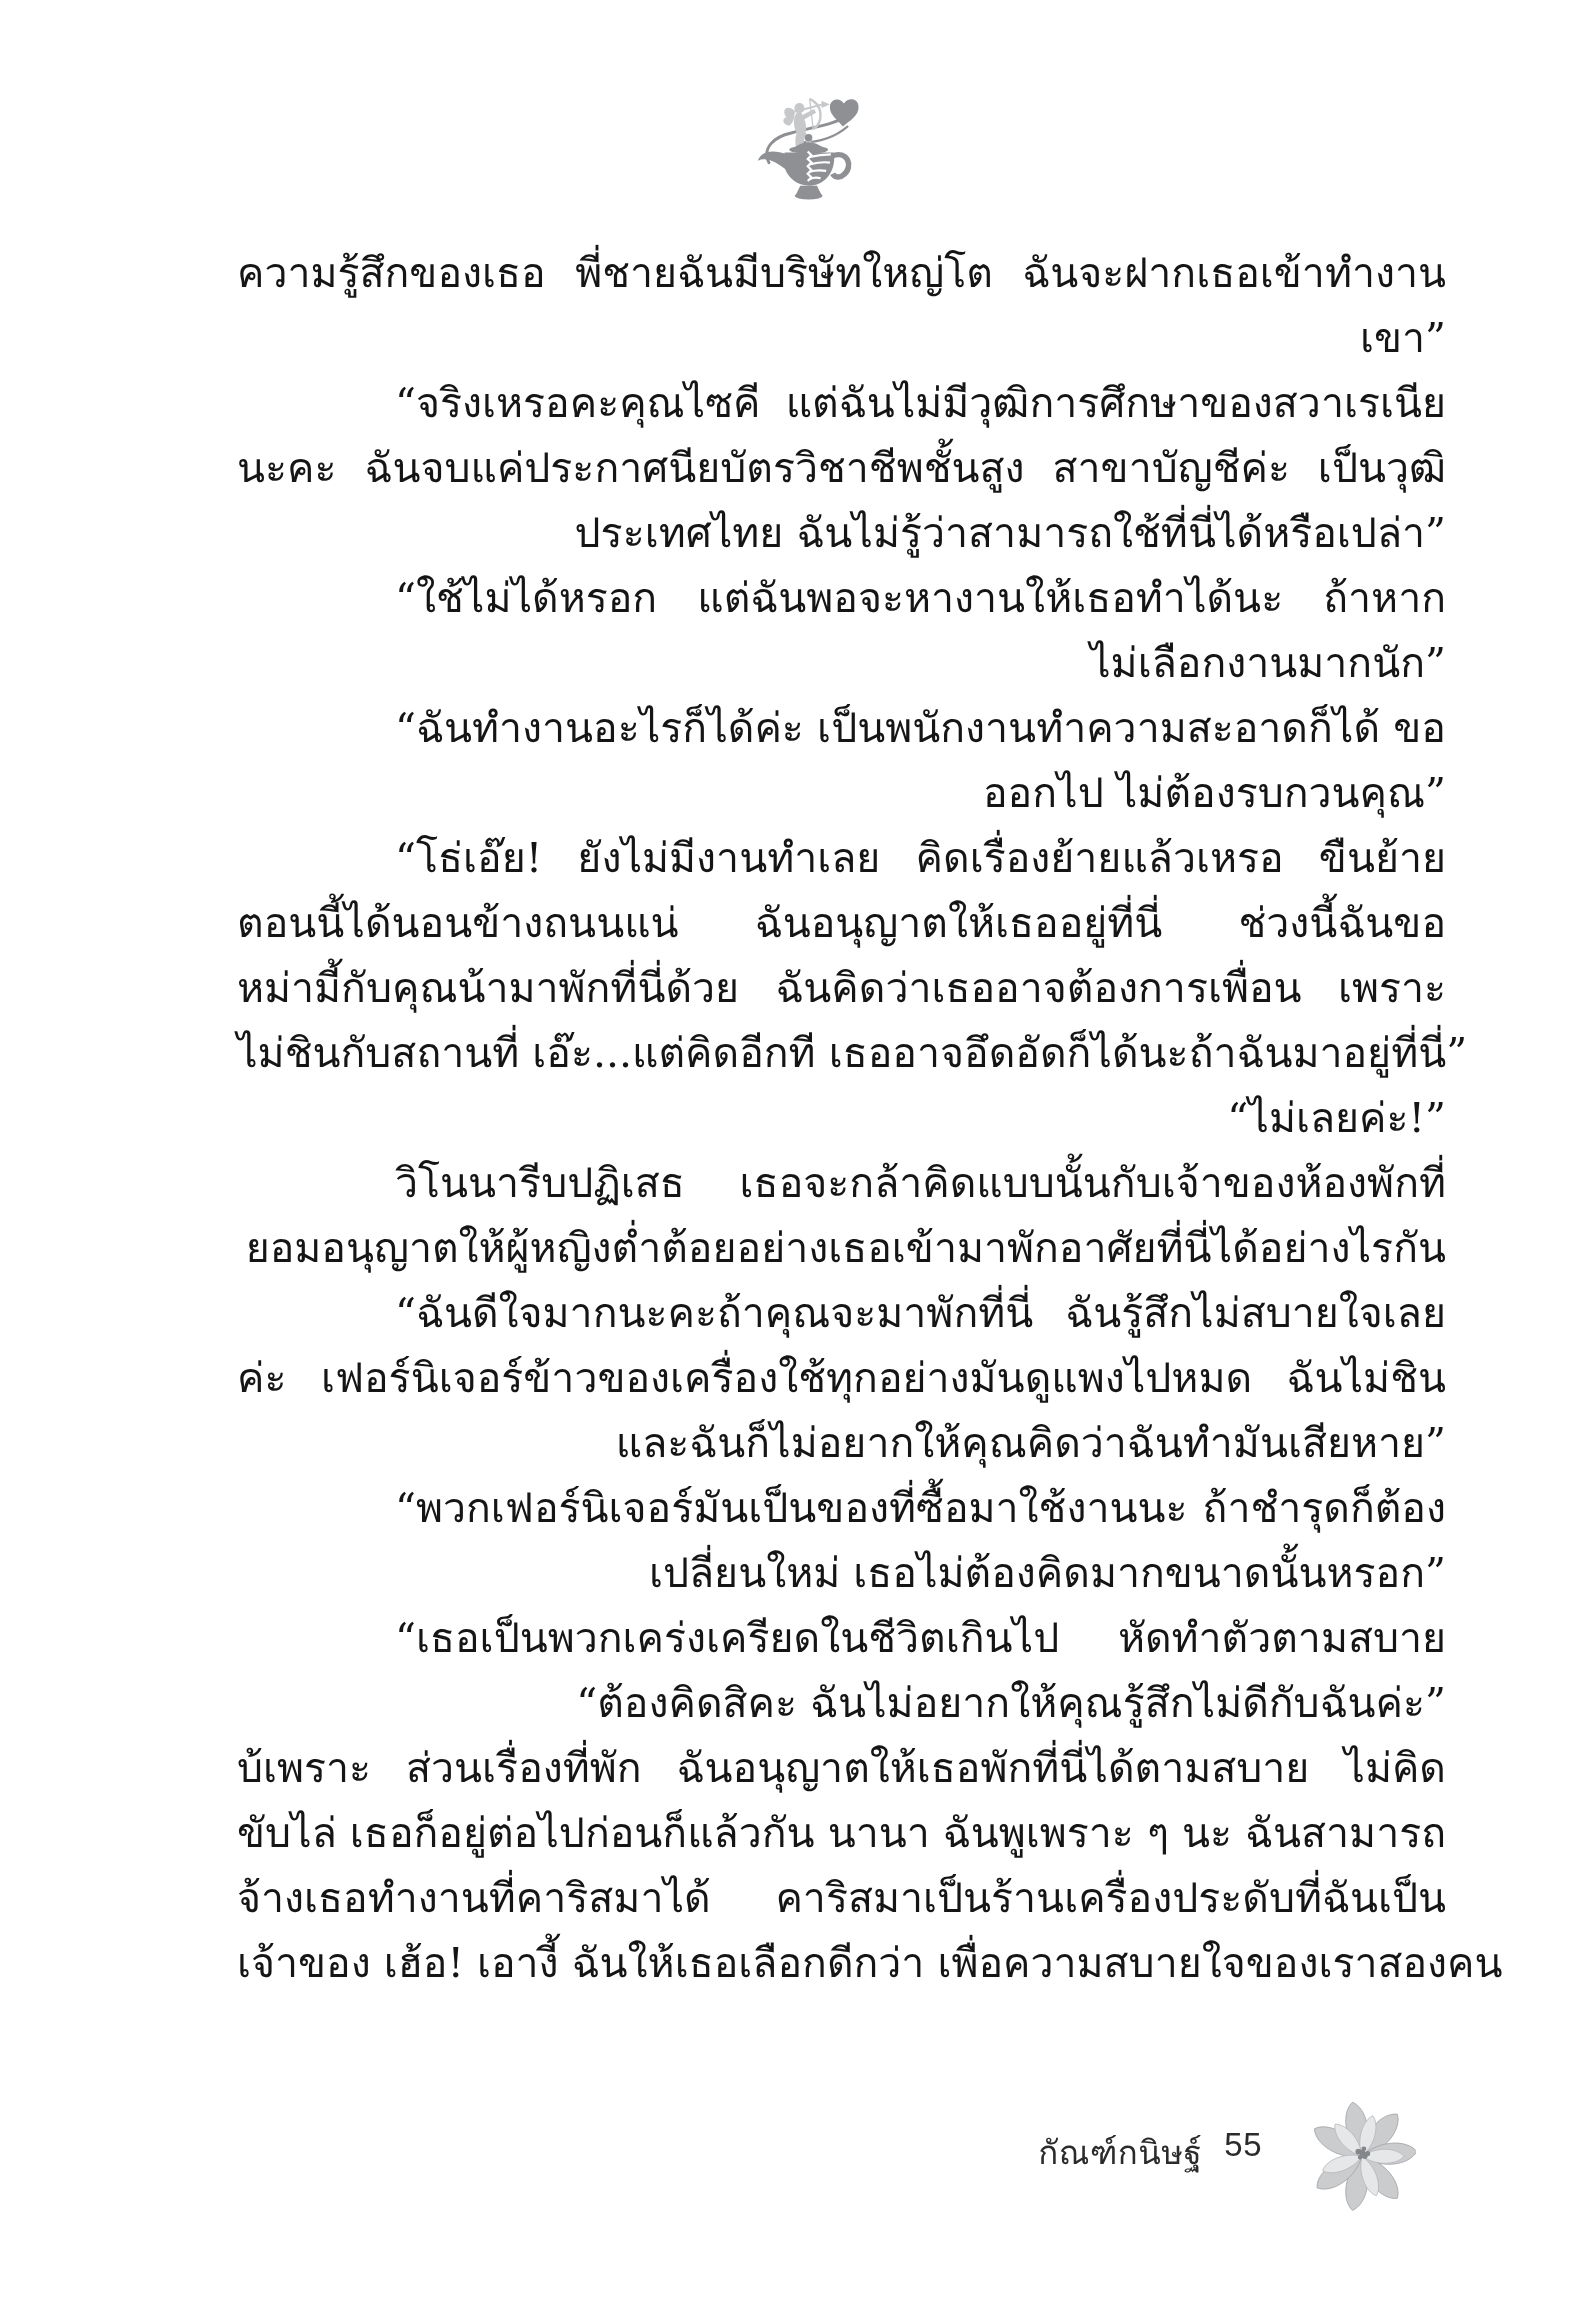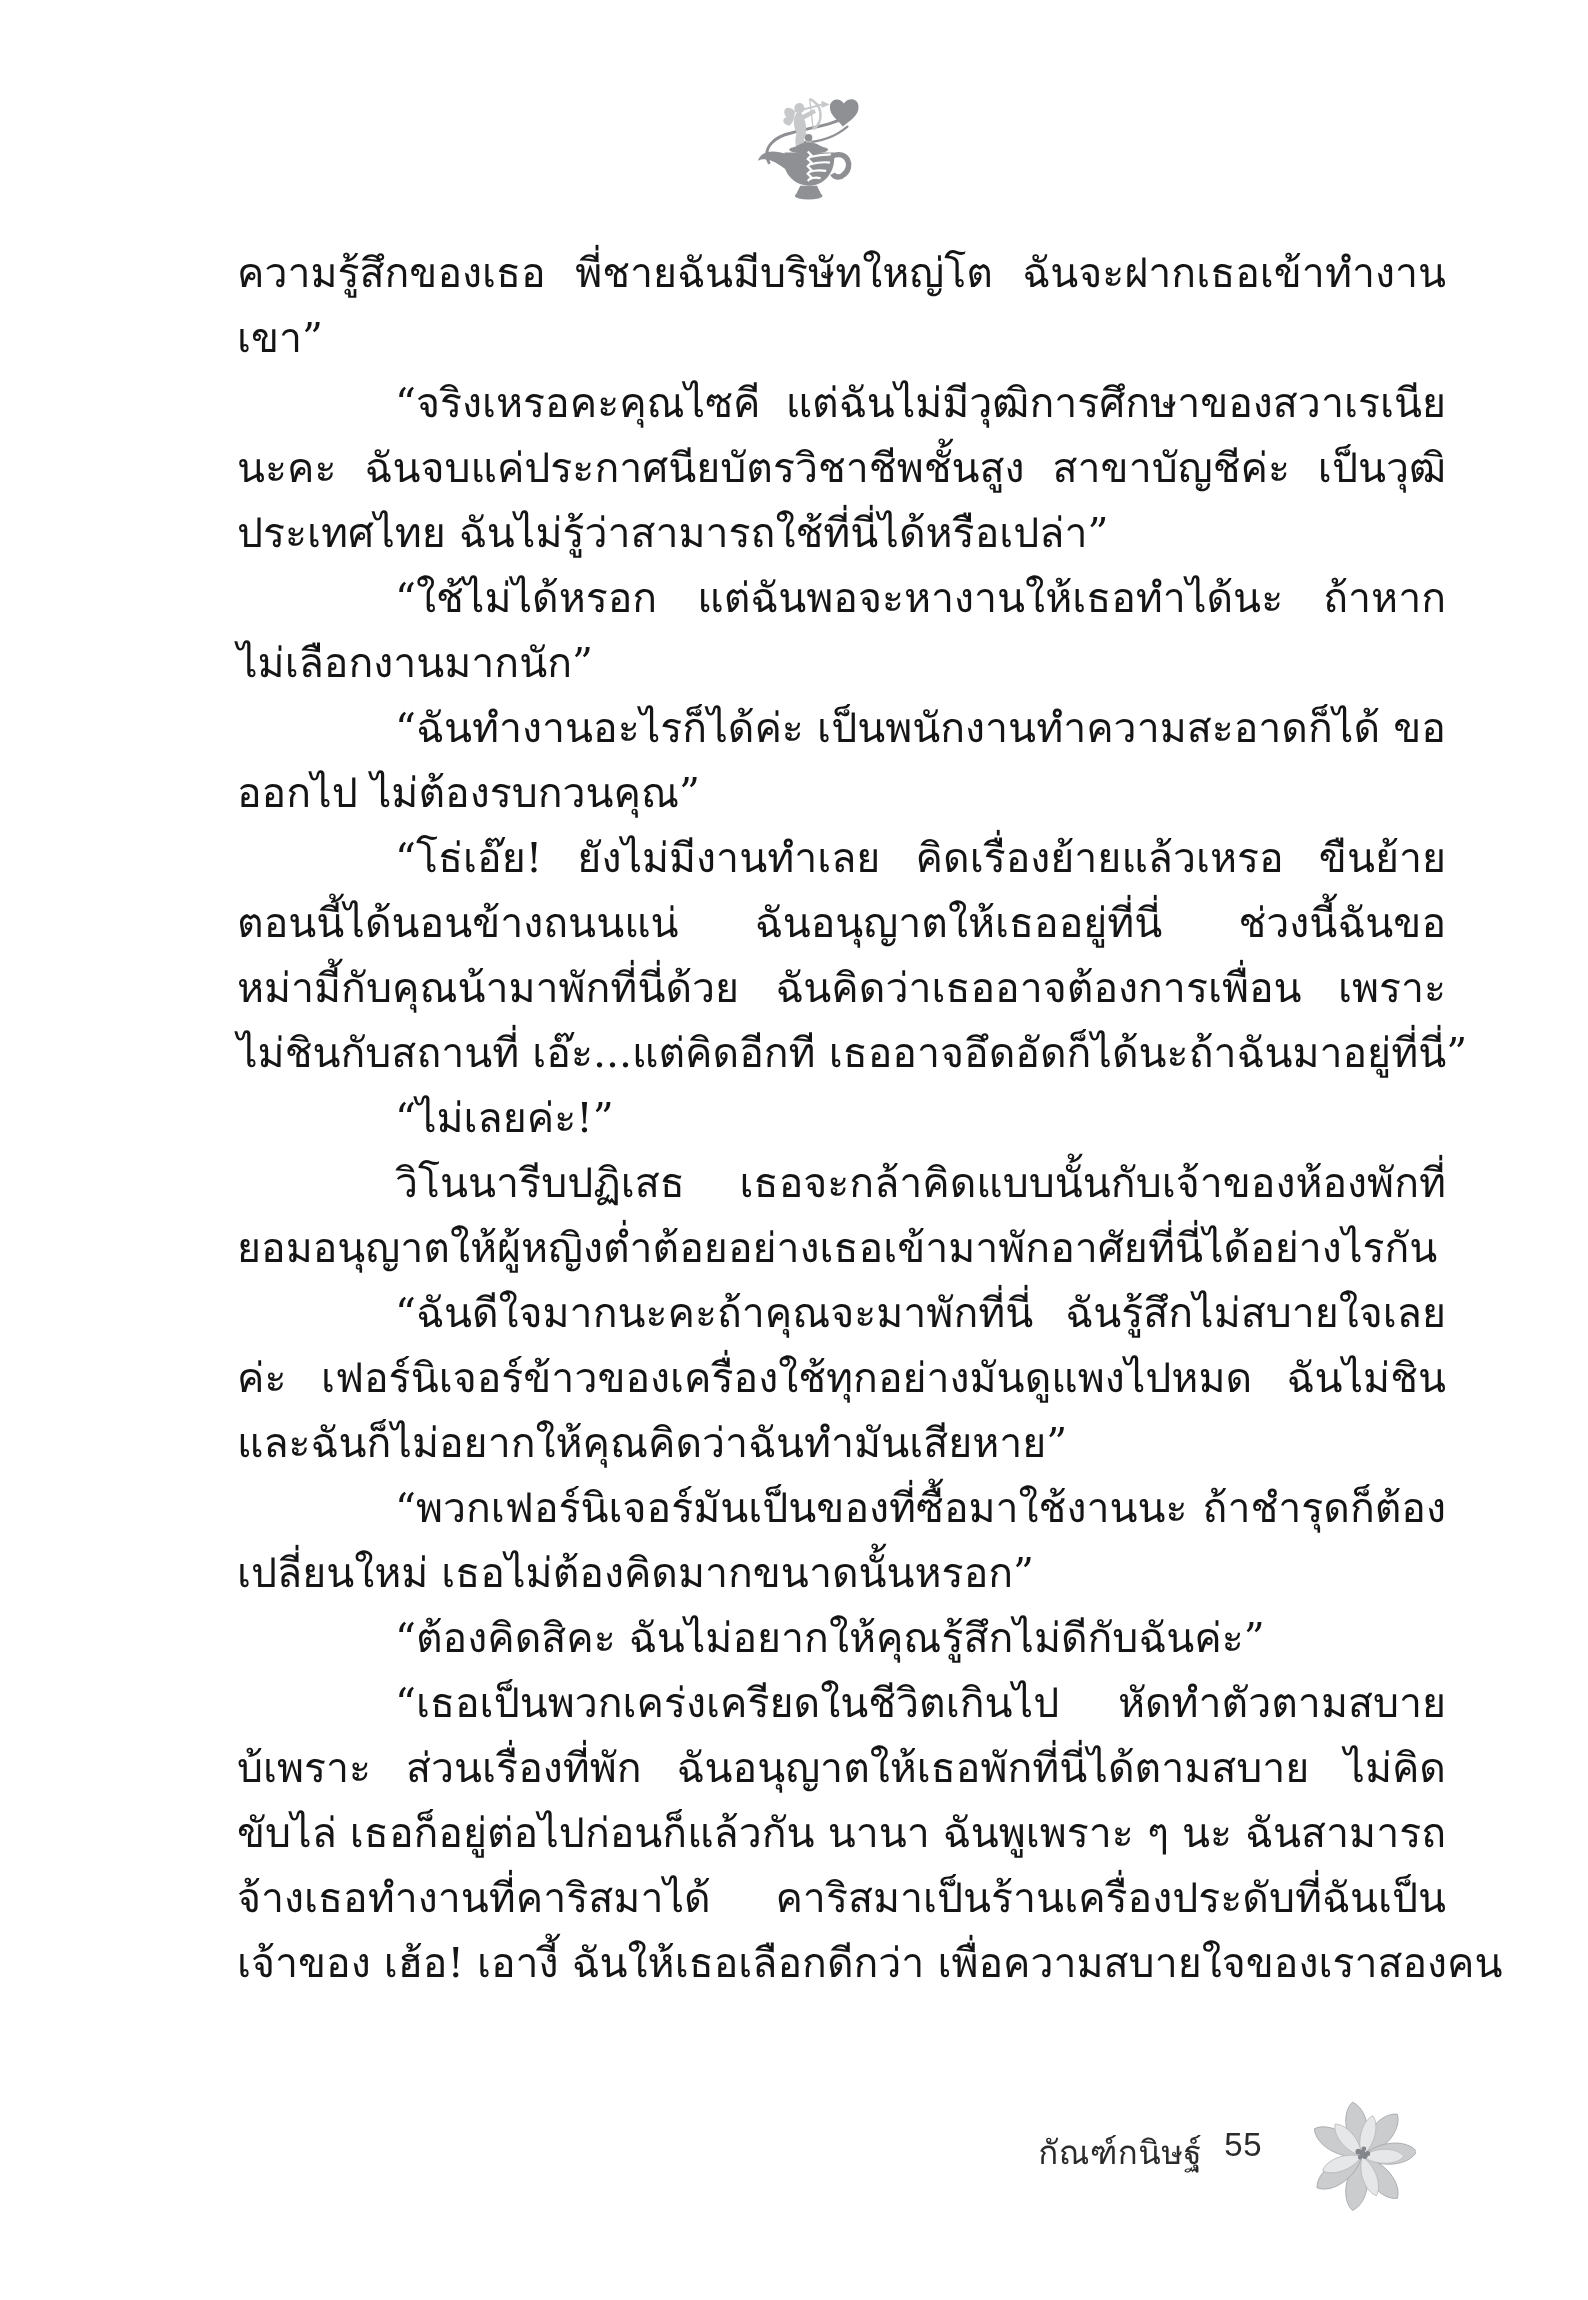--- a/index.html
+++ b/index.html
@@ -23,21 +23,21 @@
     left: 237px;
     top: 241px;
     width: 1209px;
     color: #151515;
   }
   .line {
     height: 65px;
     line-height: 65px;
     font-size: 41px;
     white-space: nowrap;
-    text-align: left;
+    text-align: right;
   }
   .line.just {
     white-space: normal;
     overflow: hidden;
     text-align: justify;
     text-align-last: justify;
   }
   .line.indent { text-indent: 158px; }
   .footer {
     position: absolute;
@@ -122,22 +122,22 @@
       <div class="line just">หม่ามี้กับคุณน้ามาพักที่นี่ด้วย ฉันคิดว่าเธออาจต้องการเพื่อน เพราะ</div>
       <div class="line">ไม่ชินกับสถานที่ เอ๊ะ...แต่คิดอีกที เธออาจอึดอัดก็ได้นะถ้าฉันมาอยู่ที่นี่”</div>
       <div class="line indent">“ไม่เลยค่ะ!”</div>
       <div class="line indent just">วิโนนารีบปฏิเสธ เธอจะกล้าคิดแบบนั้นกับเจ้าของห้องพักที่</div>
       <div class="line">ยอมอนุญาตให้ผู้หญิงต่ำต้อยอย่างเธอเข้ามาพักอาศัยที่นี่ได้อย่างไรกัน</div>
       <div class="line indent just">“ฉันดีใจมากนะคะถ้าคุณจะมาพักที่นี่ ฉันรู้สึกไม่สบายใจเลย</div>
       <div class="line just">ค่ะ เฟอร์นิเจอร์ข้าวของเครื่องใช้ทุกอย่างมันดูแพงไปหมด ฉันไม่ชินค่ะ</div>
       <div class="line">และฉันก็ไม่อยากให้คุณคิดว่าฉันทำมันเสียหาย”</div>
       <div class="line indent just">“พวกเฟอร์นิเจอร์มันเป็นของที่ซื้อมาใช้งานนะ ถ้าชำรุดก็ต้อง</div>
       <div class="line">เปลี่ยนใหม่ เธอไม่ต้องคิดมากขนาดนั้นหรอก”</div>
+      <div class="line indent just">“เธอเป็นพวกเคร่งเครียดในชีวิตเกินไป หัดทำตัวตามสบาย</div>
       <div class="line indent">“ต้องคิดสิคะ ฉันไม่อยากให้คุณรู้สึกไม่ดีกับฉันค่ะ”</div>
-      <div class="line indent just">“เธอเป็นพวกเคร่งเครียดในชีวิตเกินไป หัดทำตัวตามสบาย</div>
       <div class="line just">บ้เพราะ ส่วนเรื่องที่พัก ฉันอนุญาตให้เธอพักที่นี่ได้ตามสบาย ไม่คิด</div>
       <div class="line just">ขับไล่ เธอก็อยู่ต่อไปก่อนก็แล้วกัน นานา ฉันพูเพราะ ๆ นะ ฉันสามารถ</div>
       <div class="line just">จ้างเธอทำงานที่คาริสมาได้ คาริสมาเป็นร้านเครื่องประดับที่ฉันเป็น</div>
       <div class="line">เจ้าของ เฮ้อ! เอางี้ ฉันให้เธอเลือกดีกว่า เพื่อความสบายใจของเราสองคน</div>
     </div>
 
   <div class="footer">
     <span>กัณฑ์กนิษฐ์</span>
     <span>55</span>
   </div>

